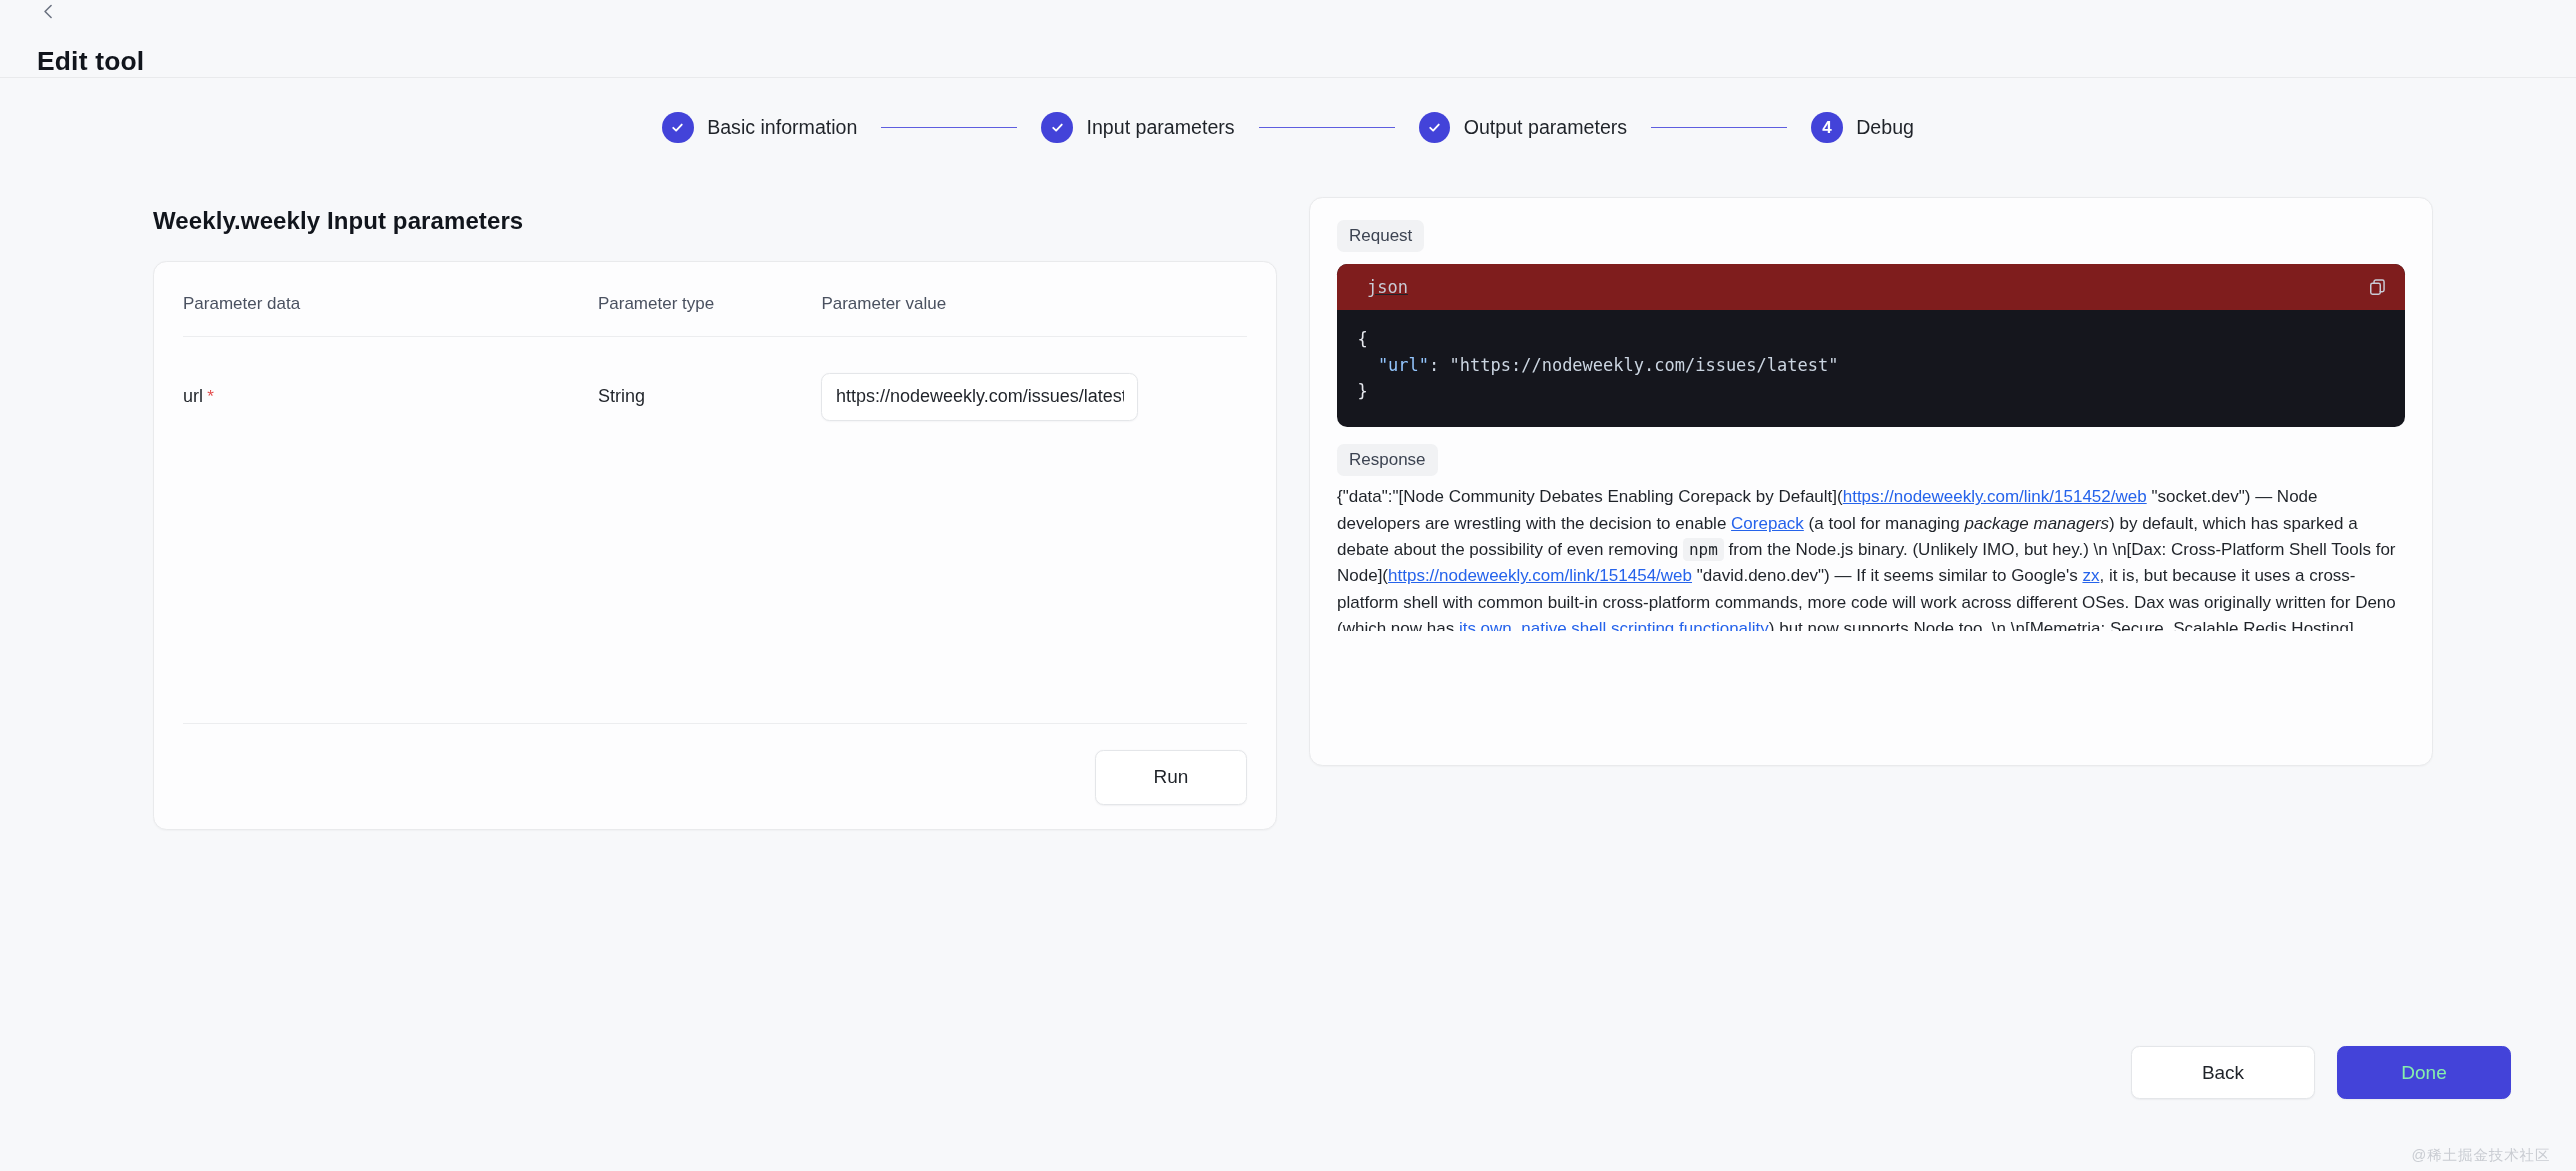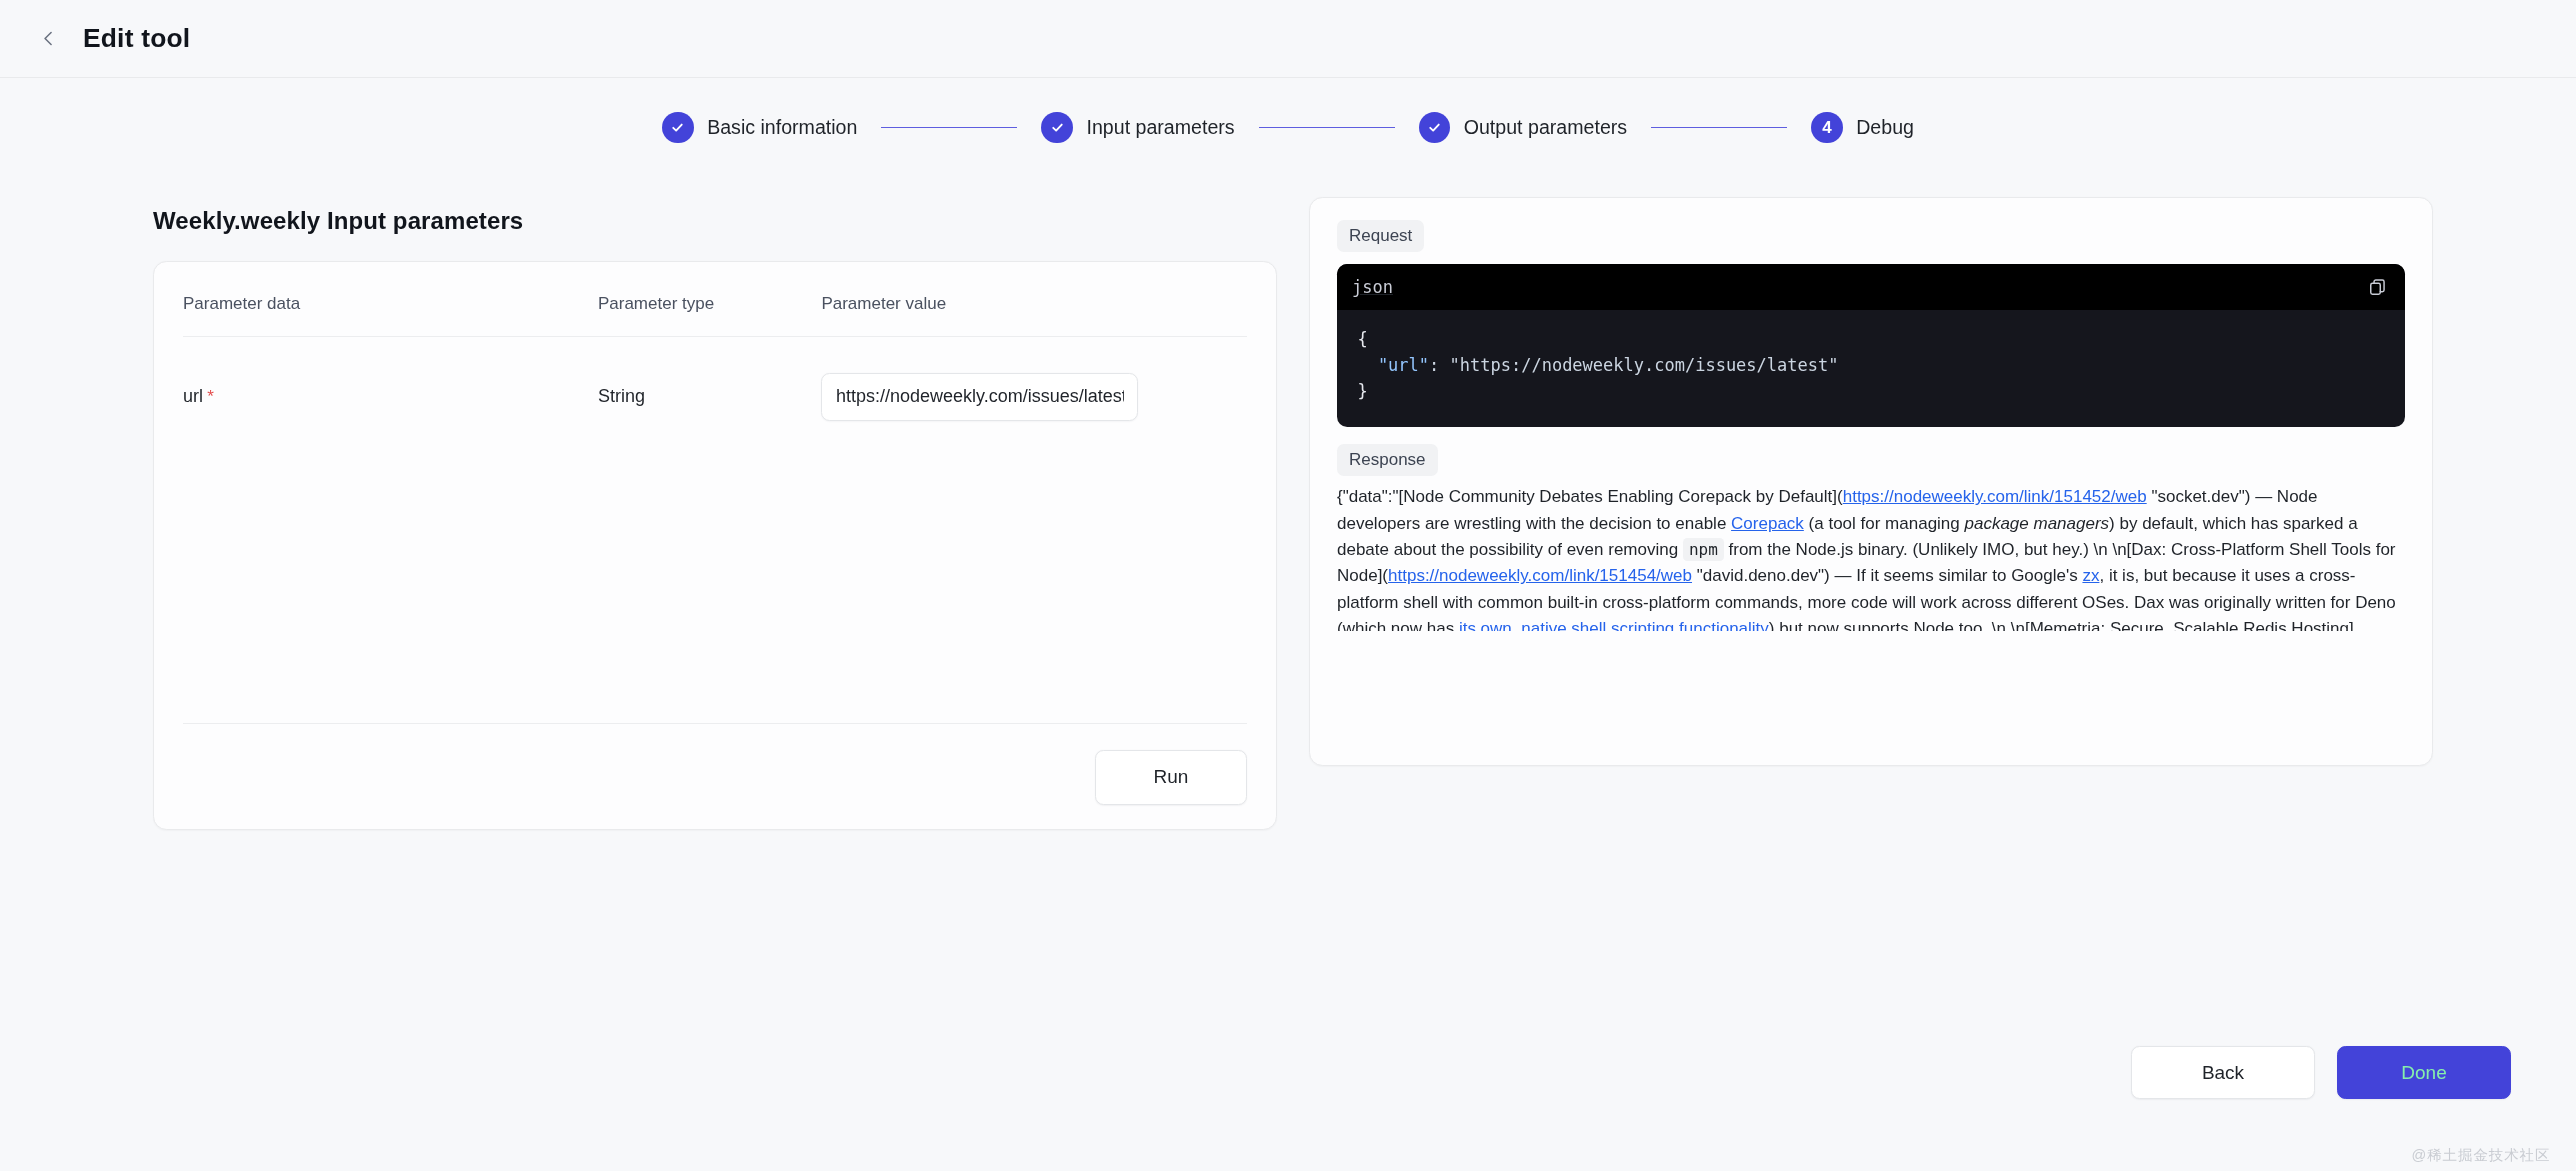--- a/index.html
+++ b/index.html
@@ -10,23 +10,24 @@
     color: #1f2329;
     overflow: hidden;
   }
 
   
   .topbar {
     height: 78px;
     background: #f7f8fa;
     border-bottom: 0.9px solid #e9eaec;
     display: flex;
-    align-items: center;
+    align-items: flex-start;
     padding-left: 37px;
     gap: 24px;
+    flex-direction: column;
   }
   .back-chevron {
     width: 22px; height: 22px;
     display: flex; align-items: center; justify-content: center;
     cursor: pointer;
   }
   .back-chevron svg { display: block; }
   .topbar-title {
     font-size: 26.4px;
     font-weight: 700;
@@ -181,26 +182,26 @@
     margin-bottom: 12px;
   }
 
   .code-block {
     background: #15161d;
     border-radius: 10.2px;
     overflow: hidden;
     margin-bottom: 17px;
   }
   .code-head {
-    background: #000000;
+    background: #7f1d1d;
     height: 46px;
     display: flex;
     align-items: center;
     justify-content: space-between;
-    padding: 0 17px 0 15px;
+    padding: 0 17px 0 30px;
     text-decoration: underline;
   }
   .code-lang {
     color: #c9ccd6;
     font-family: "DejaVu Sans Mono", monospace;
     font-size: 17px;
   }
   .copy-btn { width: 22px; height: 22px; cursor: pointer; display:flex; align-items:center; justify-content:center; }
   .code-body {
     padding: 15.3px 20.4px 22px 20.4px;

